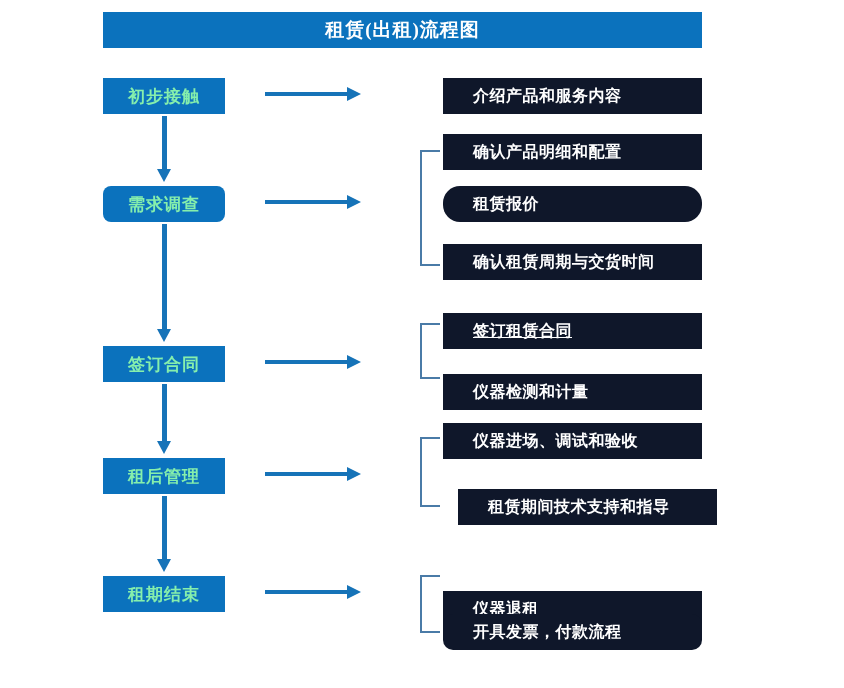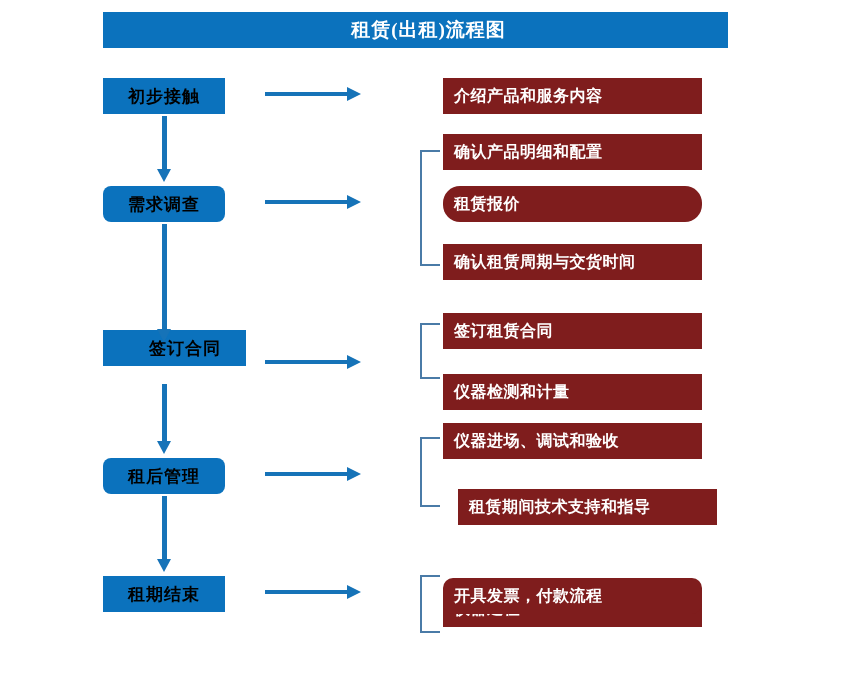--- a/index.html
+++ b/index.html
@@ -30,52 +30,51 @@
     width: 599px;
     height: 36px;
     background: #0b72bd;
     color: #ffffff;
     display: flex;
     align-items: center;
     justify-content: center;
     font-size: 19px;
     font-weight: bold;
     letter-spacing: 1px;
-    padding-left: 26px;
   }
 
   
   .stage-box {
     position: absolute;
     left: 103px;
     width: 122px;
     height: 36px;
     background: #0b72bd;
-    color: #000000;
+    color: #86efac;
     display: flex;
     align-items: center;
     justify-content: center;
     font-size: 17px;
     font-weight: bold;
     letter-spacing: 1px;
   }
 
   
   .detail-box {
     position: absolute;
     left: 443px;
     width: 259px;
     height: 36px;
-    background: #7f1d1d;
+    background: #0f172a;
     color: #ffffff;
     display: flex;
     align-items: center;
     font-size: 16px;
     font-weight: bold;
-    padding-left: 11px;
+    padding-left: 30px;
     box-sizing: border-box;
     letter-spacing: 0.5px;
   }
 
   
   .h-arrow {
     position: absolute;
     left: 265px;
     width: 96px;
     height: 14px;
@@ -136,22 +135,22 @@
 </style>
 </head>
 <body>
 
 <div id="canvas">
 
   <div class="title-bar">租赁(出租)流程图</div>
 
   <div class="stage-box" style="top: 78px;">初步接触</div>
   <div class="stage-box" style="top: 186px; border-radius: 8px;">需求调查</div>
-  <div class="stage-box" style="top: 330px; padding-left: 21px;">签订合同</div>
-  <div class="stage-box" style="top: 458px; border-radius: 8px;">租后管理</div>
+  <div class="stage-box" style="top: 346px;">签订合同</div>
+  <div class="stage-box" style="top: 458px;">租后管理</div>
   <div class="stage-box" style="top: 576px;">租期结束</div>
 
   <div class="v-arrow" style="top: 116px; height: 66px;">
     <div class="shaft" style="height: 54px;"></div>
     <div class="head"></div>
   </div>
   <div class="v-arrow" style="top: 224px; height: 118px;">
     <div class="shaft" style="height: 106px;"></div>
     <div class="head"></div>
   </div>
@@ -187,20 +186,20 @@
 
   <div class="bracket" style="top: 150px; height: 116px;"></div>
   <div class="bracket" style="top: 323px; height: 56px;"></div>
   <div class="bracket" style="top: 437px; height: 70px;"></div>
   <div class="bracket" style="top: 575px; height: 58px;"></div>
 
   <div class="detail-box" style="top: 78px;">介绍产品和服务内容</div>
   <div class="detail-box" style="top: 134px;">确认产品明细和配置</div>
   <div class="detail-box" style="top: 186px; border-radius: 17px;">租赁报价</div>
   <div class="detail-box" style="top: 244px;">确认租赁周期与交货时间</div>
-  <div class="detail-box" style="top: 313px;">签订租赁合同</div>
+  <div class="detail-box" style="top: 313px; text-decoration: underline;">签订租赁合同</div>
   <div class="detail-box" style="top: 362px; margin-top: 12px;">仪器检测和计量</div>
   <div class="detail-box" style="top: 423px;">仪器进场、调试和验收</div>
   <div class="detail-box" style="top: 489px; margin-left: 15px;">租赁期间技术支持和指导</div>
   <div class="detail-box" style="top: 591px; text-align: right;">仪器退租</div>
-  <div class="detail-box" style="top: 578px; border-radius: 10px;">开具发票，付款流程</div>
+  <div class="detail-box" style="top: 614px; border-radius: 10px;">开具发票，付款流程</div>
 
 </div>
 
 </body></html>

